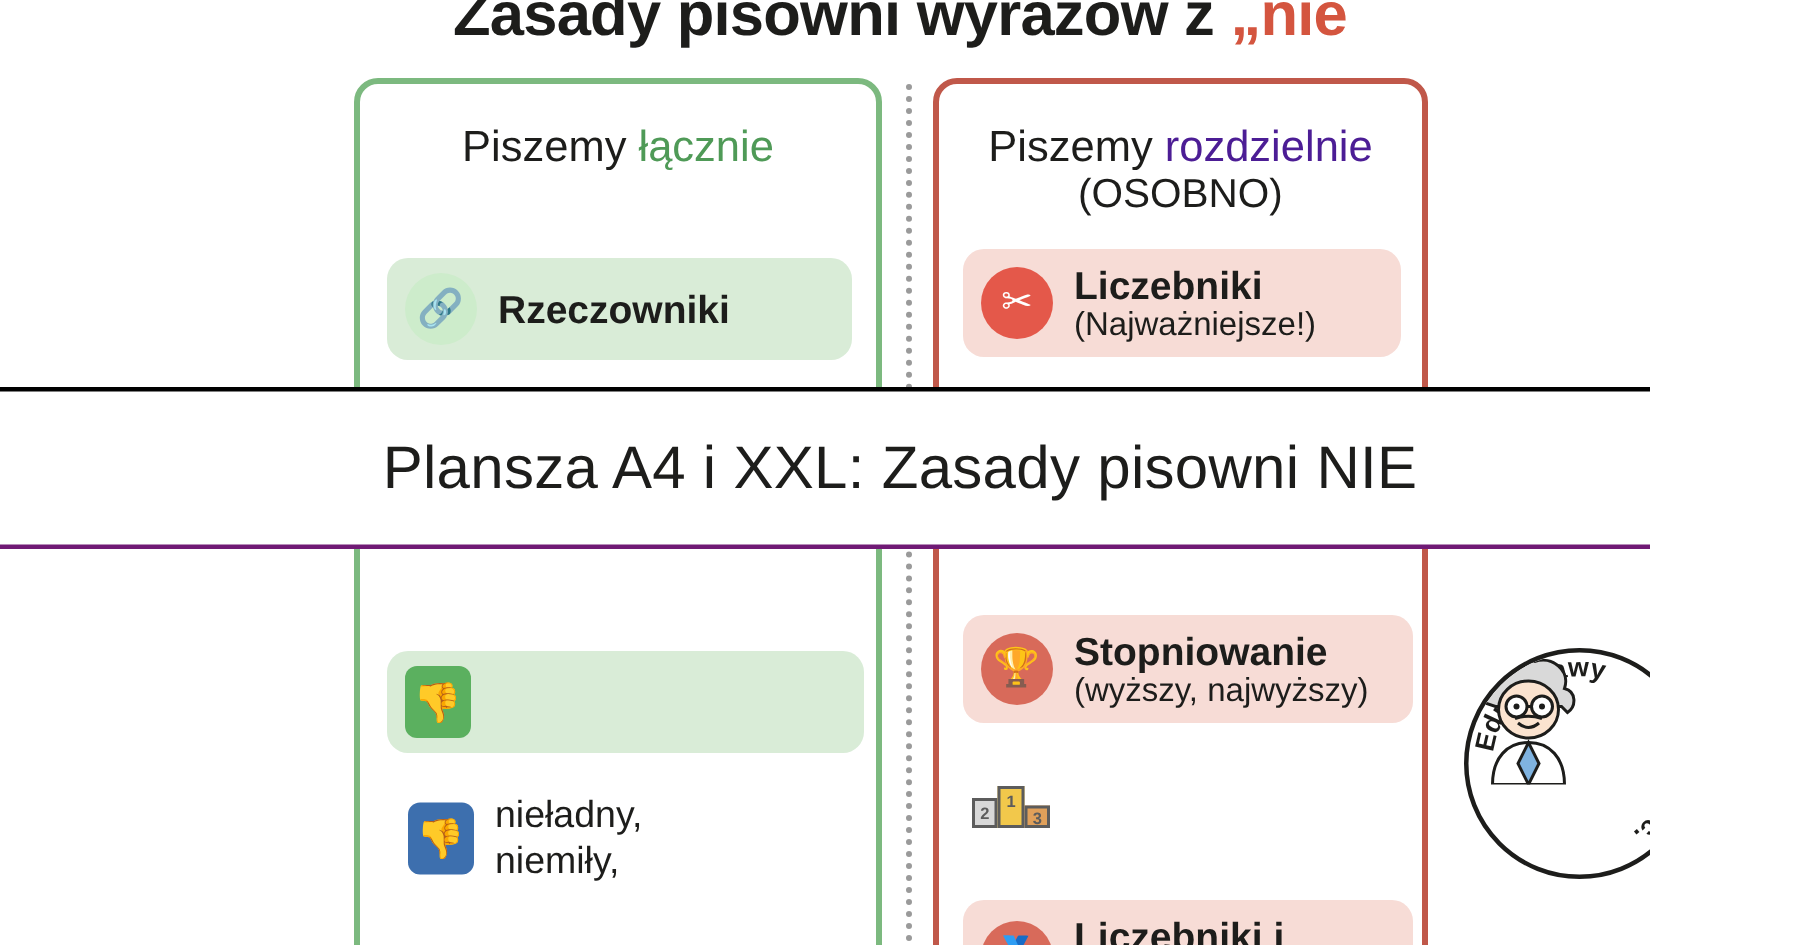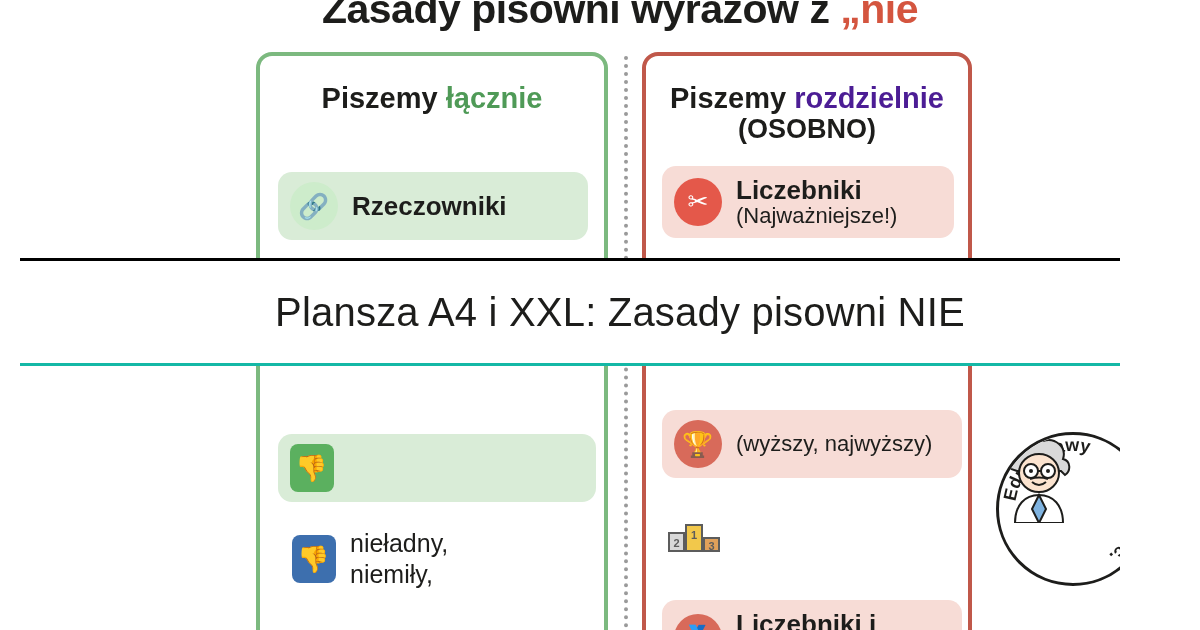--- a/index.html
+++ b/index.html
@@ -9,21 +9,20 @@
   }
   body {
     font-family: "Liberation Sans", sans-serif;
   }
   #page {
     position: relative;
     width: 1100px;
     height: 630px;
     overflow: hidden;
     background: #ffffff;
-    margin-left: 20px;
   }
 
   
   .poster {
     position: absolute;
     left: 0; top: 0;
     width: 1200px; height: 630px;
   }
 
   .poster-title {
@@ -57,21 +56,21 @@
     left: 622px;
     top: 52px;
     width: 330px;
     height: 600px;
     border: 4px solid #c0584a;
     background: #ffffff;
   }
 
   .panel-head {
     text-align: center;
-    font-weight: bold;
+    font-weight: normal;
     color: #1d1d1b;
     line-height: 1.12;
     font-size: 29px;
     padding-top: 26px;
   }
   .panel-head .green { color: #4f9a57; }
   .panel-head .red { color: #4c1d95; }
   .panel-head .sub { font-size: 27px; display: block; }
 
   
@@ -171,21 +170,21 @@
 
   
   .band {
     position: absolute;
     left: 0;
     top: 258px;
     width: 1200px;
     height: 102px;
     background: #ffffff;
     border-top: 3px solid #000000;
-    border-bottom: 3px solid #14b8a6;
+    border-bottom: 3px solid #701a75;
     display: flex;
     align-items: center;
     justify-content: center;
   }
   .band-text {
     font-size: 40px;
     color: #1d1d1b;
     white-space: nowrap;
     letter-spacing: 0.2px;
   }
@@ -265,20 +264,21 @@
       <span class="plain">
         <span>nieładny,</span><br>
         <span>niemiły,</span>
       </span>
     </div>
 
     <div class="row" style="left:642px; top:410px;">
       <div class="chip chip-red" style="width:300px;">
         <span class="badge badge-pod">🏆</span>
         <span class="label">
+          <span>Stopniowanie</span>
           <span class="small">(wyższy, najwyższy)</span>
         </span>
       </div>
     </div>
 
     <div class="row" style="left:648px; top:506px;">
       <span class="podium">
         <i class="p2">2</i>
         <i class="p1">1</i>
         <i class="p3">3</i>

